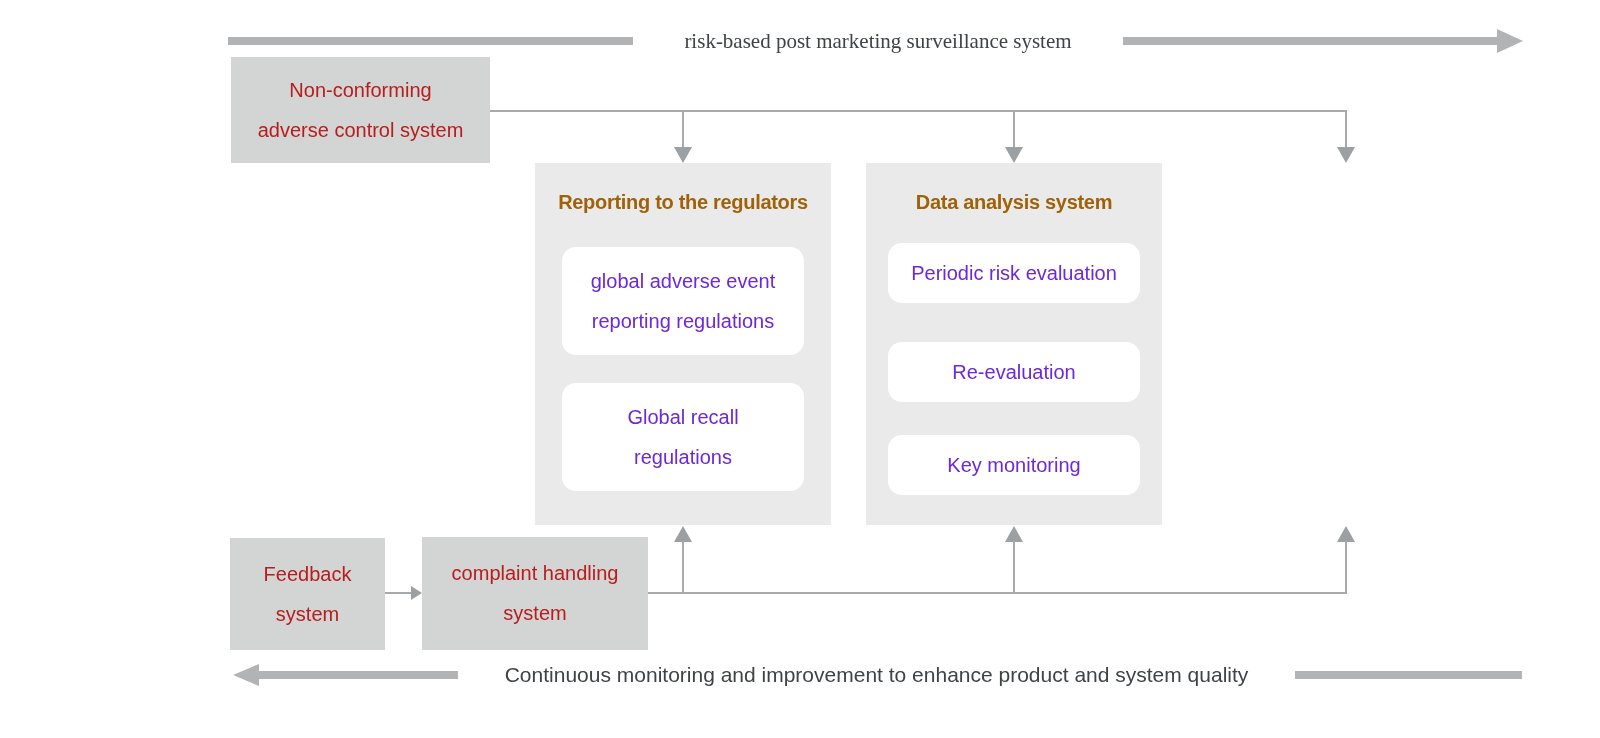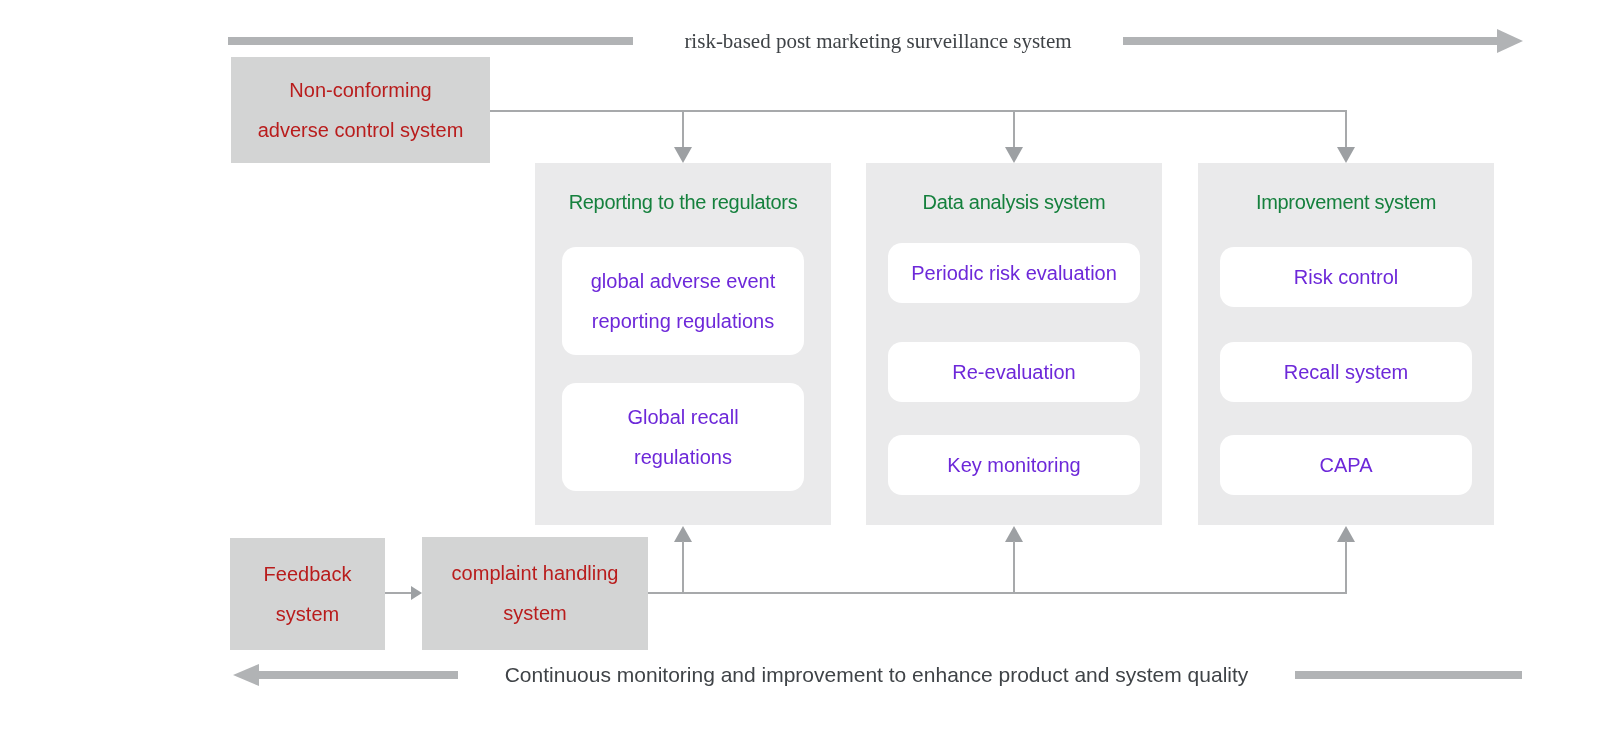--- a/index.html
+++ b/index.html
@@ -81,23 +81,23 @@
     height: 362px;
     background: #eaeaeb;
   }
   .column-header {
     position: absolute;
     top: 28px;
     left: 0;
     width: 100%;
     text-align: center;
     font-size: 20px;
-    font-weight: normal;
+    font-weight: bold;
     letter-spacing: -0.3px;
-    color: #15803d;
+    color: #a16207;
     white-space: nowrap;
   }
   .item-box {
     position: absolute;
     background: #ffffff;
     border-radius: 14px;
     color: #6d28d9;
     font-size: 20px;
     text-align: center;
   }
@@ -149,32 +149,20 @@
       <span>Periodic risk evaluation</span>
     </div>
     <div class="item-box item-1line" style="top:179px;">
       <span>Re-evaluation</span>
     </div>
     <div class="item-box item-1line" style="top:272px;">
       <span>Key monitoring</span>
     </div>
   </div>
 
-  <div class="column" style="left:1198px;">
-    <div class="column-header">Improvement system</div>
-    <div class="item-box item-1line" style="top:84px;">
-      <span>Risk control</span>
-    </div>
-    <div class="item-box item-1line" style="top:179px;">
-      <span>Recall system</span>
-    </div>
-    <div class="item-box item-1line" style="top:272px;">
-      <span>CAPA</span>
-    </div>
-  </div>
 
   <div class="hline" style="left:648px; top:592px; width:699px;"></div>
 
   <div class="head-up" style="left:674px; top:526px;"></div>
   <div class="vline" style="left:682px; top:541px; height:51px;"></div>
 
   <div class="head-up" style="left:1005px; top:526px;"></div>
   <div class="vline" style="left:1013px; top:541px; height:51px;"></div>
 
   <div class="head-up" style="left:1337px; top:526px;"></div>

